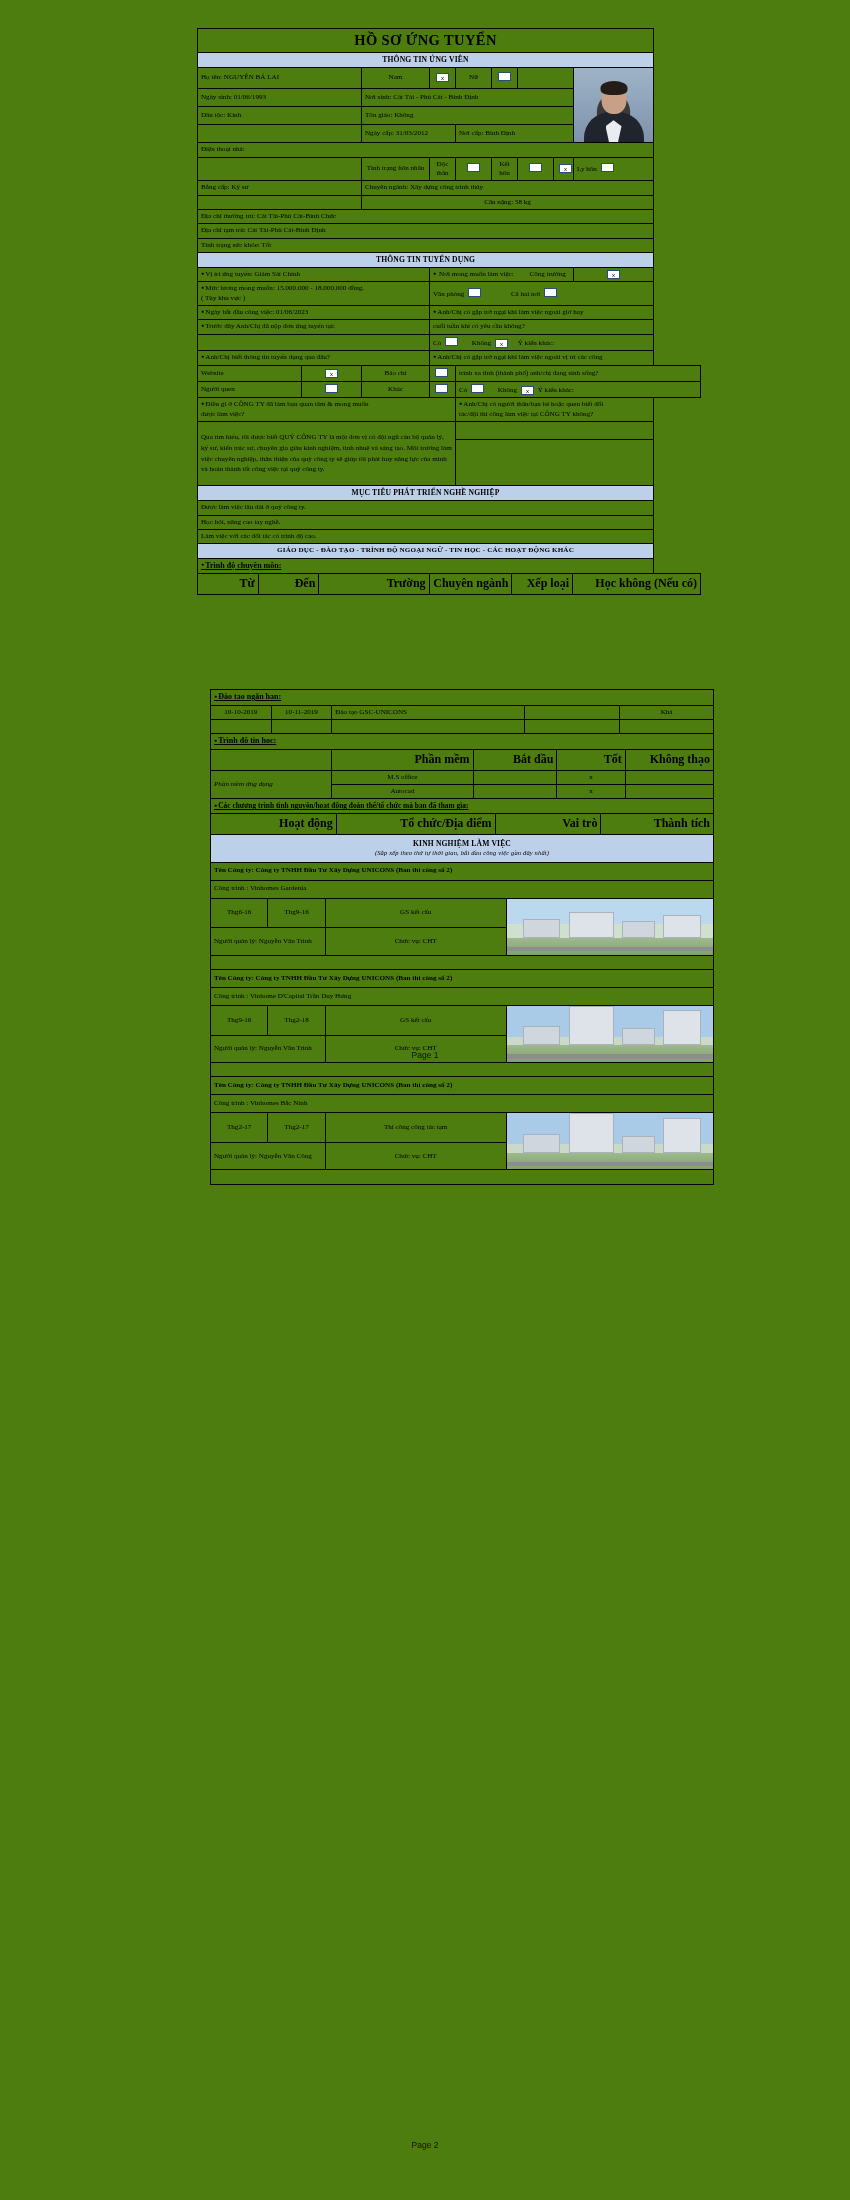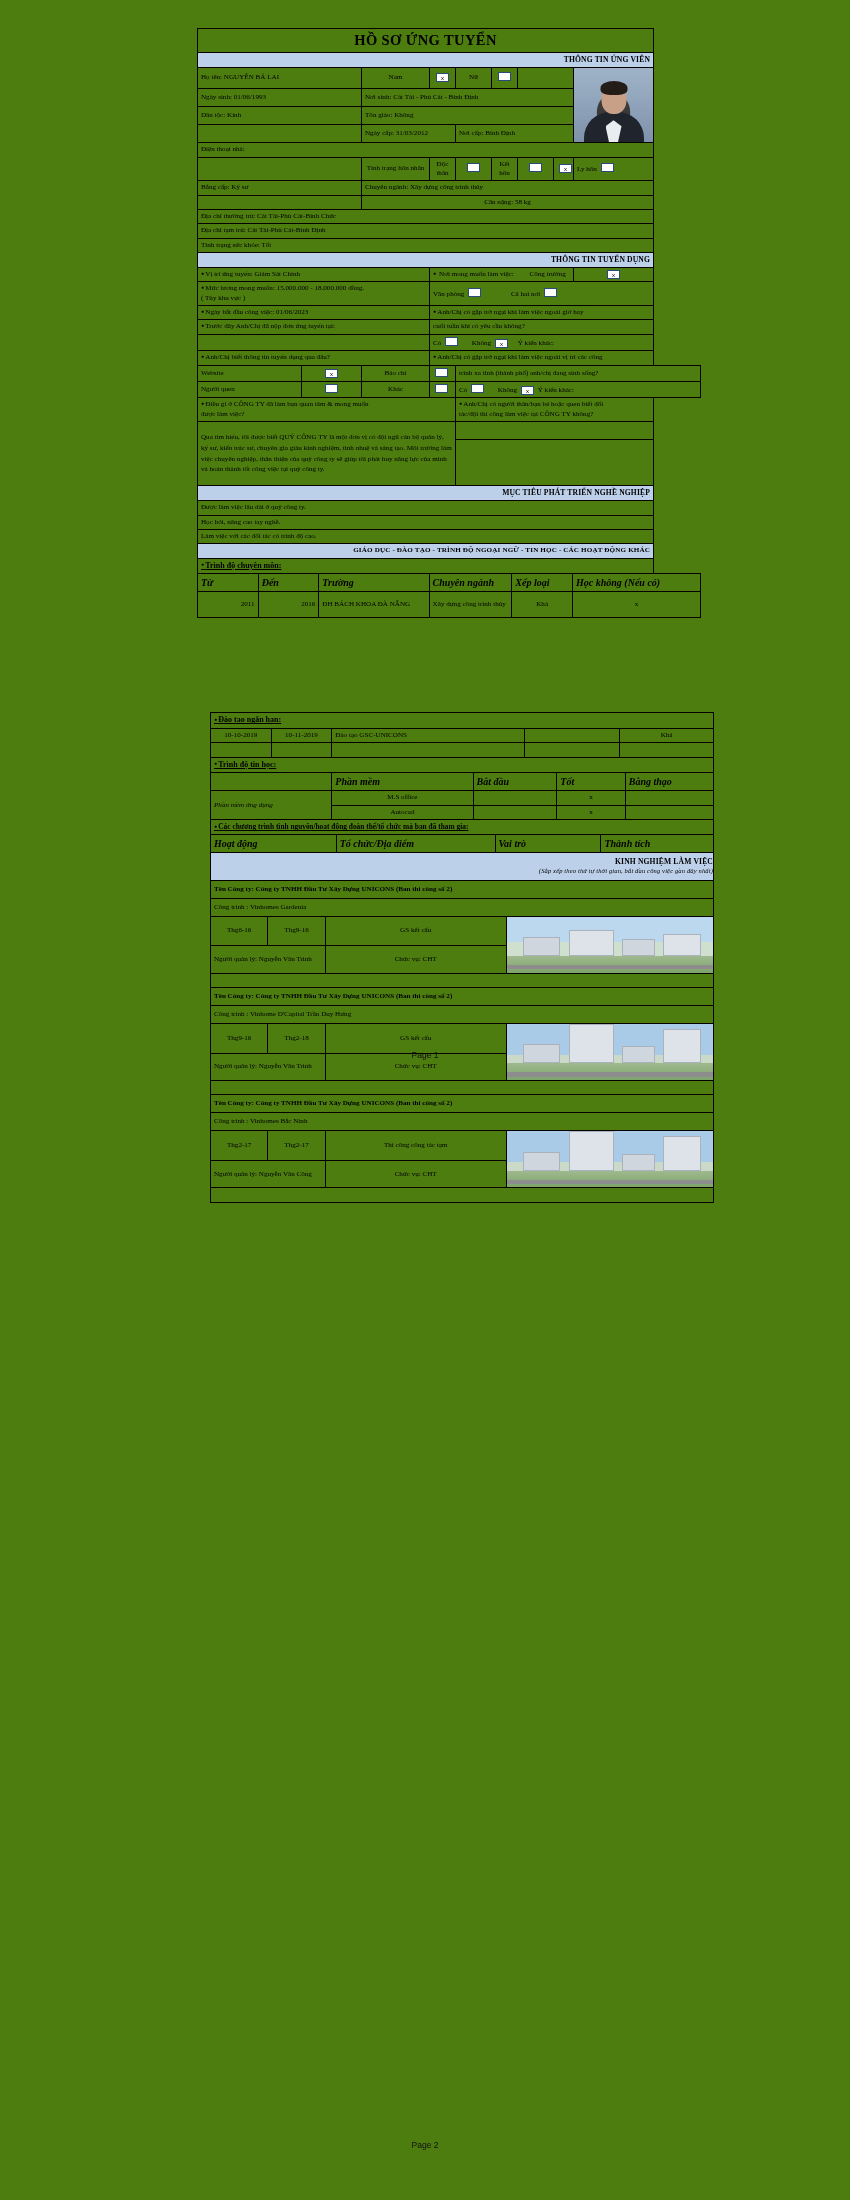--- a/index.html
+++ b/index.html
@@ -42,21 +42,21 @@
   .title-cell {
     text-align: center;
     font-size: 14.5px;
     font-weight: bold;
     letter-spacing: 0.4px;
     padding: 9px 0 9px 0;
     height: auto;
   }
   .band {
     background: #bdd0ea;
-    text-align: right;
+    text-align: center;
     font-weight: bold;
     font-size: 7.6px;
     letter-spacing: 0.15px;
     padding: 3px 0;
   }
   .band-sub {
     display: block;
     font-weight: normal;
     font-style: italic;
     font-size: 6.5px;
@@ -72,21 +72,21 @@
     font-family: "Liberation Sans", sans-serif;
     background: #fff;
     margin: 0 2px;
   }
   .bullet::before { content: "\25CF\00a0"; font-size: 5px; vertical-align: 1.5px; }
   .ul-head { font-weight: bold; text-decoration: underline; font-size: 8px; }
   .ctr { text-align: center; }
   .rt { text-align: right; }
   .ital { font-style: italic; }
   .bold { font-weight: bold; }
-  .hdr-i { font-weight: bold; font-style: italic; text-align: left; font-size: 10px; }
+  .hdr-i { font-weight: bold; text-align: right; font-size: 12px; }
   .vtop { vertical-align: top; }
 
   .photo {
     width: 100%;
     height: 100%;
     min-height: 74px;
     background:
       radial-gradient(ellipse 26px 30px at 50% 60%, #3b3a38 0 62%, rgba(59,58,56,0) 66%),
       linear-gradient(#9fb3c8, #7e93ab);
     position: relative;
@@ -405,28 +405,20 @@
       </colgroup>
       <tbody>
           <tr>
         <td class="hdr-i">Từ</td>
         <td class="hdr-i">Đến</td>
         <td class="hdr-i">Trường</td>
         <td class="hdr-i">Chuyên ngành</td>
         <td class="hdr-i">Xếp loại</td>
         <td class="hdr-i">Học không (Nếu có)</td>
       </tr>
-      <tr>
-        <td class="rt vtop" style="height:26px">2011</td>
-        <td class="rt vtop">2016</td>
-        <td class="vtop">ĐH BÁCH KHOA ĐÀ NẴNG</td>
-        <td class="vtop">Xây dựng công trình thủy</td>
-        <td class="ctr">Khá</td>
-        <td class="ctr">x</td>
-      </tr>
     </tbody>
       </table>
   </div>
 
   <div class="pagelabel" style="top:1050px">Page 1</div>
 
   <div class="sheet sheet-p2" style="margin-top:94px">
 
     <table class="form">
       <colgroup>
@@ -467,21 +459,21 @@
       </colgroup>
       <tbody>
           <tr>
         <td colspan="5" class="bullet ul-head">Trình độ tin học:</td>
       </tr>
       <tr>
         <td>&nbsp;</td>
         <td class="hdr-i">Phần mềm</td>
         <td class="hdr-i">Bắt đầu</td>
         <td class="hdr-i">Tốt</td>
-        <td class="hdr-i">Bằng thạo</td>
+        <td class="hdr-i">Không thạo</td>
       </tr>
       <tr>
         <td rowspan="2" class="ital">Phần mềm ứng dụng</td>
         <td class="ctr">M.S office</td>
         <td class="ctr">&nbsp;</td>
         <td class="ctr">x</td>
         <td class="ctr">&nbsp;</td>
       </tr>
       <tr>
         <td class="ctr">Autocad</td>

